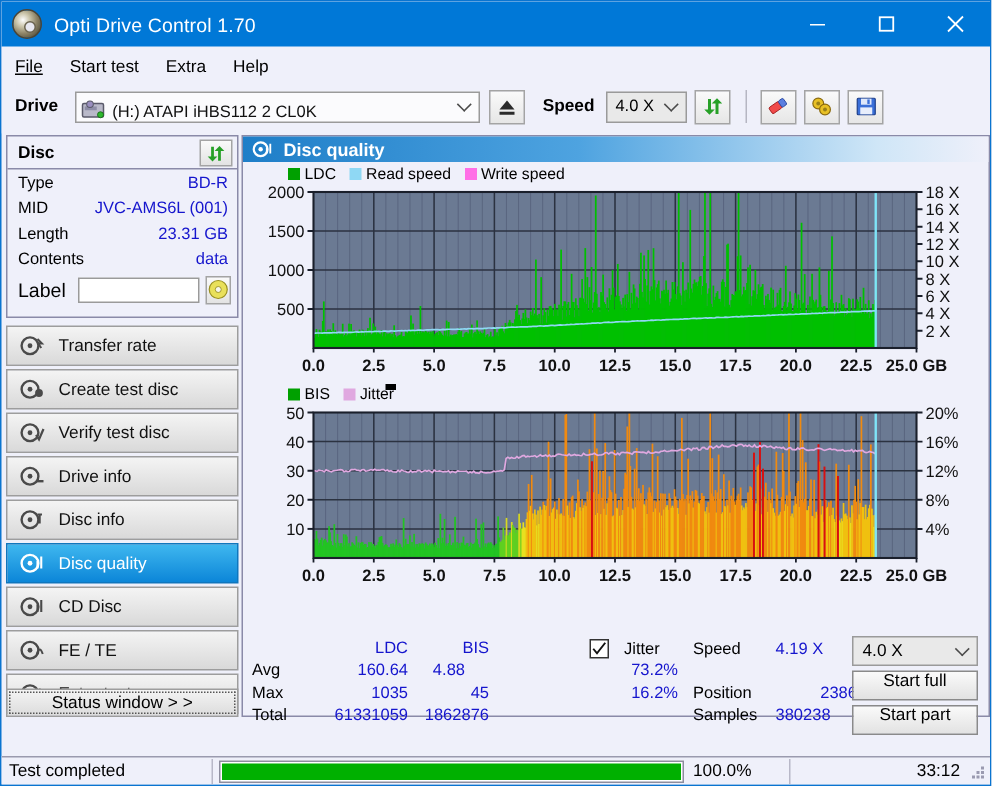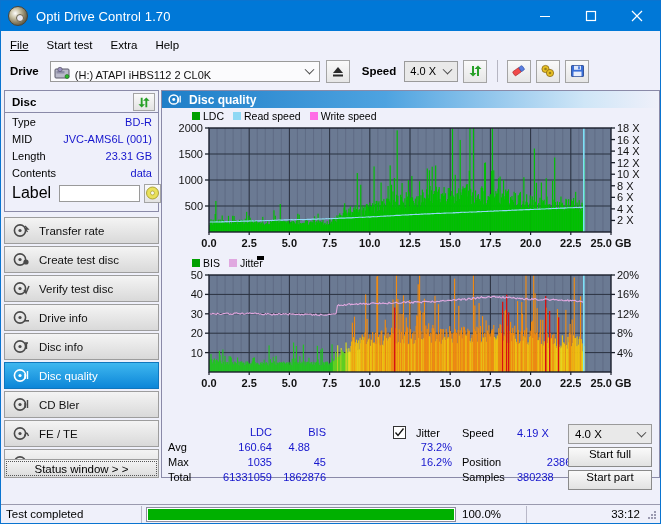--- a/index.html
+++ b/index.html
@@ -174,21 +174,21 @@
     padding: 0 6px 0 7px;
     font-size: 11px;
   }
   .disc-row .k { color: #000; }
   .disc-row .v { margin-left: auto; color: #1515cd; }
   #label-row {
     display: flex; align-items: center;
     padding: 2px 4px 0 7px;
     height: 22px;
   }
-  #label-row .k { font-size: 16px; }
+  #label-row .k { font-size: 13px; }
   #label-input {
     margin-left: 8px;
     width: 81px; height: 17px;
     background: #fff;
     border: 1px solid #9a9a9a;
   }
   #label-disc-btn {
     margin-left: 4px;
     width: 21px; height: 19px;
     border: 1px solid #a4a4a4;
@@ -518,21 +518,21 @@
           <span>Disc quality</span>
         </div>
         <div class="nav-item">
           <span class="nav-icon">
             <svg width="17" height="15" viewBox="0 0 17 15">
                 <circle cx="7" cy="7.5" r="5.6" fill="none" stroke="#4a4a4a" stroke-width="1.6"></circle>
                 <circle cx="7" cy="7.5" r="1.6" fill="#4a4a4a"></circle>
                 <path d="M12 11 L12 6 M14.5 11 L14.5 3" stroke="#4a4a4a" stroke-width="1.4"></path>
               </svg>
           </span>
-          <span>CD Bler</span>
+          <span>CD Disc</span>
         </div>
         <div class="nav-item">
           <span class="nav-icon">
             <svg width="17" height="15" viewBox="0 0 17 15">
                 <circle cx="7" cy="7.5" r="5.6" fill="none" stroke="#4a4a4a" stroke-width="1.6"></circle>
                 <circle cx="7" cy="7.5" r="1.6" fill="#4a4a4a"></circle>
                 <path d="M11.5 10 Q13.5 4 15.5 10" stroke="#4a4a4a" stroke-width="1.3" fill="none"></path>
               </svg>
           </span>
           <span>FE / TE</span>

